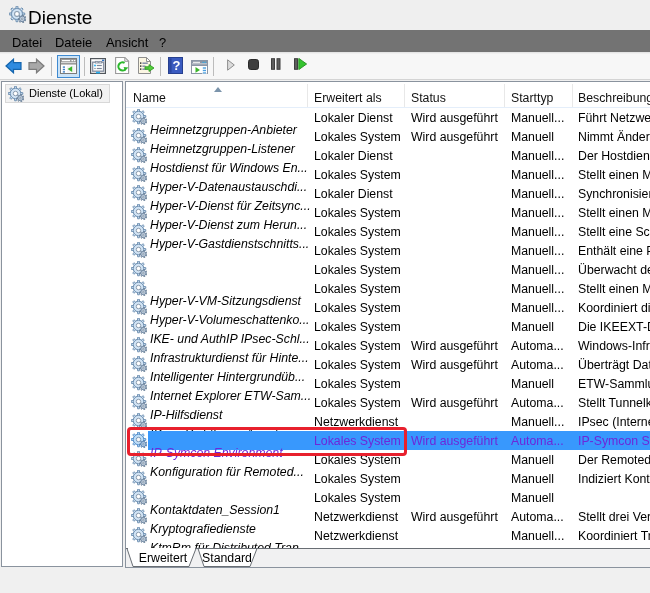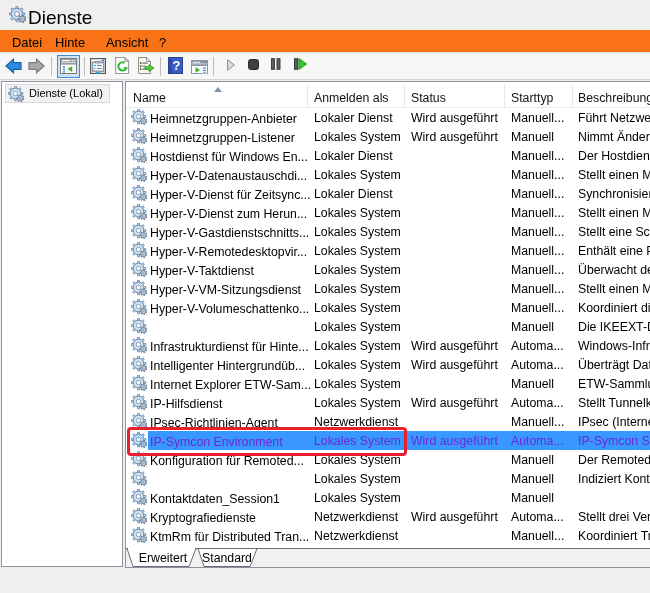--- a/index.html
+++ b/index.html
@@ -3,42 +3,42 @@
 <meta charset="utf-8">
 <style>
   * { margin:0; padding:0; box-sizing:border-box; }
   html,body { width:650px; height:593px; overflow:hidden; }
   body { font-family:"Liberation Sans", sans-serif; background:#f0f0f0; position:relative; color:#000; }
   .abs { position:absolute; }
   
   #titlebar { position:absolute; left:0; top:0; width:650px; height:30px; background:#efefef; }
   #title-text { position:absolute; left:28px; top:7px; font-size:19px; }
   
-  #menubar { position:absolute; left:0; top:30px; width:650px; height:23px; background:#f97316; border-bottom:1px solid #e5e5e5; }
+  #menubar { position:absolute; left:0; top:30px; width:650px; height:23px; background:#737373; border-bottom:1px solid #e5e5e5; }
   #menubar span { position:absolute; top:5px; font-size:12.9px; }
   
   #toolbar { position:absolute; left:0; top:54px; width:650px; height:26px; background:#f7f7f7; border-bottom:1px solid #d4d4d4; }
   .tsep { position:absolute; top:3px; width:1px; height:19px; background:#bcbcbc; }
   
   #leftpanel { position:absolute; left:1px; top:81px; width:122px; height:486px; background:#fff; border:1px solid #8a939e; }
   #treeitem { position:absolute; left:3px; top:2px; width:105px; height:19px; background:#f2f2f2; border:1px solid #d8d8d8; }
   #treeitem .txt { position:absolute; left:23px; top:2px; font-size:11px; white-space:nowrap; }
   
   #mainpanel { position:absolute; left:125px; top:81px; width:531px; height:487px; background:#fff; border:1px solid #8a939e; border-right:none; }
   
   #lhead { position:absolute; left:126px; top:82px; width:524px; height:26px; background:#fff; font-size:12.3px; color:#111; }
   #lhead .hc { position:absolute; top:8.5px; white-space:nowrap; }
   #lhead .hsep { position:absolute; top:2px; width:1px; height:24px; background:#e8e8e8; }
   #lhead .hline { position:absolute; left:0; top:25px; width:524px; height:1px; background:#e4eefa; }
   #sortarrow { position:absolute; left:88px; top:5px; width:0; height:0; border-left:4px solid transparent; border-right:4px solid transparent; border-bottom:5px solid #7b94ab; }
   
   #rows { position:absolute; left:126px; top:108px; width:524px; height:437px; font-size:12.3px; }
   .r { position:absolute; left:0; width:524px; height:19px; }
   .r svg.gear16 { position:absolute; left:5px; top:1px; }
-  .r .n { position:absolute; left:24px; top:4px; width:160px; white-space:nowrap; overflow:hidden; }
+  .r .n { position:absolute; left:24px; top:15px; width:160px; white-space:nowrap; overflow:hidden;font-style:italic; }
   .r .a { position:absolute; left:188px; top:2.5px; white-space:nowrap; }
   .r .s { position:absolute; left:285px; top:2.5px; white-space:nowrap; }
   .r .t { position:absolute; left:385px; top:2.5px; width:64px; white-space:nowrap; overflow:hidden; }
   .r .b { position:absolute; left:452px; top:2.5px; white-space:nowrap; }
   .r .hl { position:absolute; left:22px; top:0; width:502px; height:19px; background:#3898fd; }
   .r.sel span { color:#6d28d9; position:absolute; z-index:2; }
   .r.sel svg.gear16 { filter:saturate(1.8) brightness(0.97); }
   
   #redbox { position:absolute; left:127px; top:427px; width:280px; height:29px; border:3px solid #e8202d; border-radius:4px; z-index:5; }
   
@@ -63,21 +63,21 @@
 
 <div id="titlebar">
   <svg class="abs" style="left:9px;top:6px" width="17" height="17" viewBox="0 0 16 16">
       <use href="#gear"></use>
     </svg>
   <span id="title-text">Dienste</span>
 </div>
 
 <div id="menubar">
   <span style="left:12px">Datei</span>
-  <span style="left:55px">Hinte</span>
+  <span style="left:55px">Dateie</span>
   <span style="left:106px">Ansicht</span>
   <span style="left:159px">?</span>
 </div>
 
 <div id="toolbar">
 
   <svg class="abs" style="left:5px;top:4px" width="17" height="16" viewBox="0 0 17 16">
     <path d="M1 8 L8.5 1.2 V4.6 H16 V11.4 H8.5 V14.8 Z" fill="#2e8be0" stroke="#1565ad" stroke-width="1.2"></path>
   </svg>
 
@@ -183,21 +183,21 @@
       </svg>
     <span class="txt">Dienste (Lokal)</span>
   </div>
 </div>
 
 <div id="mainpanel"></div>
 
 <div id="lhead">
   <span class="hc" style="left:7px">Name</span>
   <div id="sortarrow"></div>
-  <span class="hc" style="left:188px">Anmelden als</span>
+  <span class="hc" style="left:188px">Erweitert als</span>
   <span class="hc" style="left:285px">Status</span>
   <span class="hc" style="left:385px">Starttyp</span>
   <span class="hc" style="left:452px">Beschreibung</span>
   <div class="hsep" style="left:181px"></div>
   <div class="hsep" style="left:278px"></div>
   <div class="hsep" style="left:378px"></div>
   <div class="hsep" style="left:446px"></div>
   <div class="hline"></div>
 </div>
 
@@ -269,31 +269,29 @@
       <span class="n">Hyper-V-Gastdienstschnitts...</span>
       <span class="a">Lokales System</span>
       <span class="s"></span>
       <span class="t">Manuell...</span>
       <span class="b">Stellt eine Schnit</span>
     </div>
 <div class="r" style="top:133px">
       <svg class="gear16" width="16" height="16" viewBox="0 0 16 16">
         <use href="#gear"></use>
       </svg>
-      <span class="n">Hyper-V-Remotedesktopvir...</span>
       <span class="a">Lokales System</span>
       <span class="s"></span>
       <span class="t">Manuell...</span>
       <span class="b">Enthält eine Plat</span>
     </div>
 <div class="r" style="top:152px">
       <svg class="gear16" width="16" height="16" viewBox="0 0 16 16">
         <use href="#gear"></use>
       </svg>
-      <span class="n">Hyper-V-Taktdienst</span>
       <span class="a">Lokales System</span>
       <span class="s"></span>
       <span class="t">Manuell...</span>
       <span class="b">Überwacht den S</span>
     </div>
 <div class="r" style="top:171px">
       <svg class="gear16" width="16" height="16" viewBox="0 0 16 16">
         <use href="#gear"></use>
       </svg>
       <span class="n">Hyper-V-VM-Sitzungsdienst</span>
@@ -309,20 +307,21 @@
       <span class="n">Hyper-V-Volumeschattenko...</span>
       <span class="a">Lokales System</span>
       <span class="s"></span>
       <span class="t">Manuell...</span>
       <span class="b">Koordiniert die K</span>
     </div>
 <div class="r" style="top:209px">
       <svg class="gear16" width="16" height="16" viewBox="0 0 16 16">
         <use href="#gear"></use>
       </svg>
+      <span class="n">IKE- und AuthIP IPsec-Schl...</span>
       <span class="a">Lokales System</span>
       <span class="s"></span>
       <span class="t">Manuell</span>
       <span class="b">Die IKEEXT-Dien</span>
     </div>
 <div class="r" style="top:228px">
       <svg class="gear16" width="16" height="16" viewBox="0 0 16 16">
         <use href="#gear"></use>
       </svg>
       <span class="n">Infrastrukturdienst für Hinte...</span>

